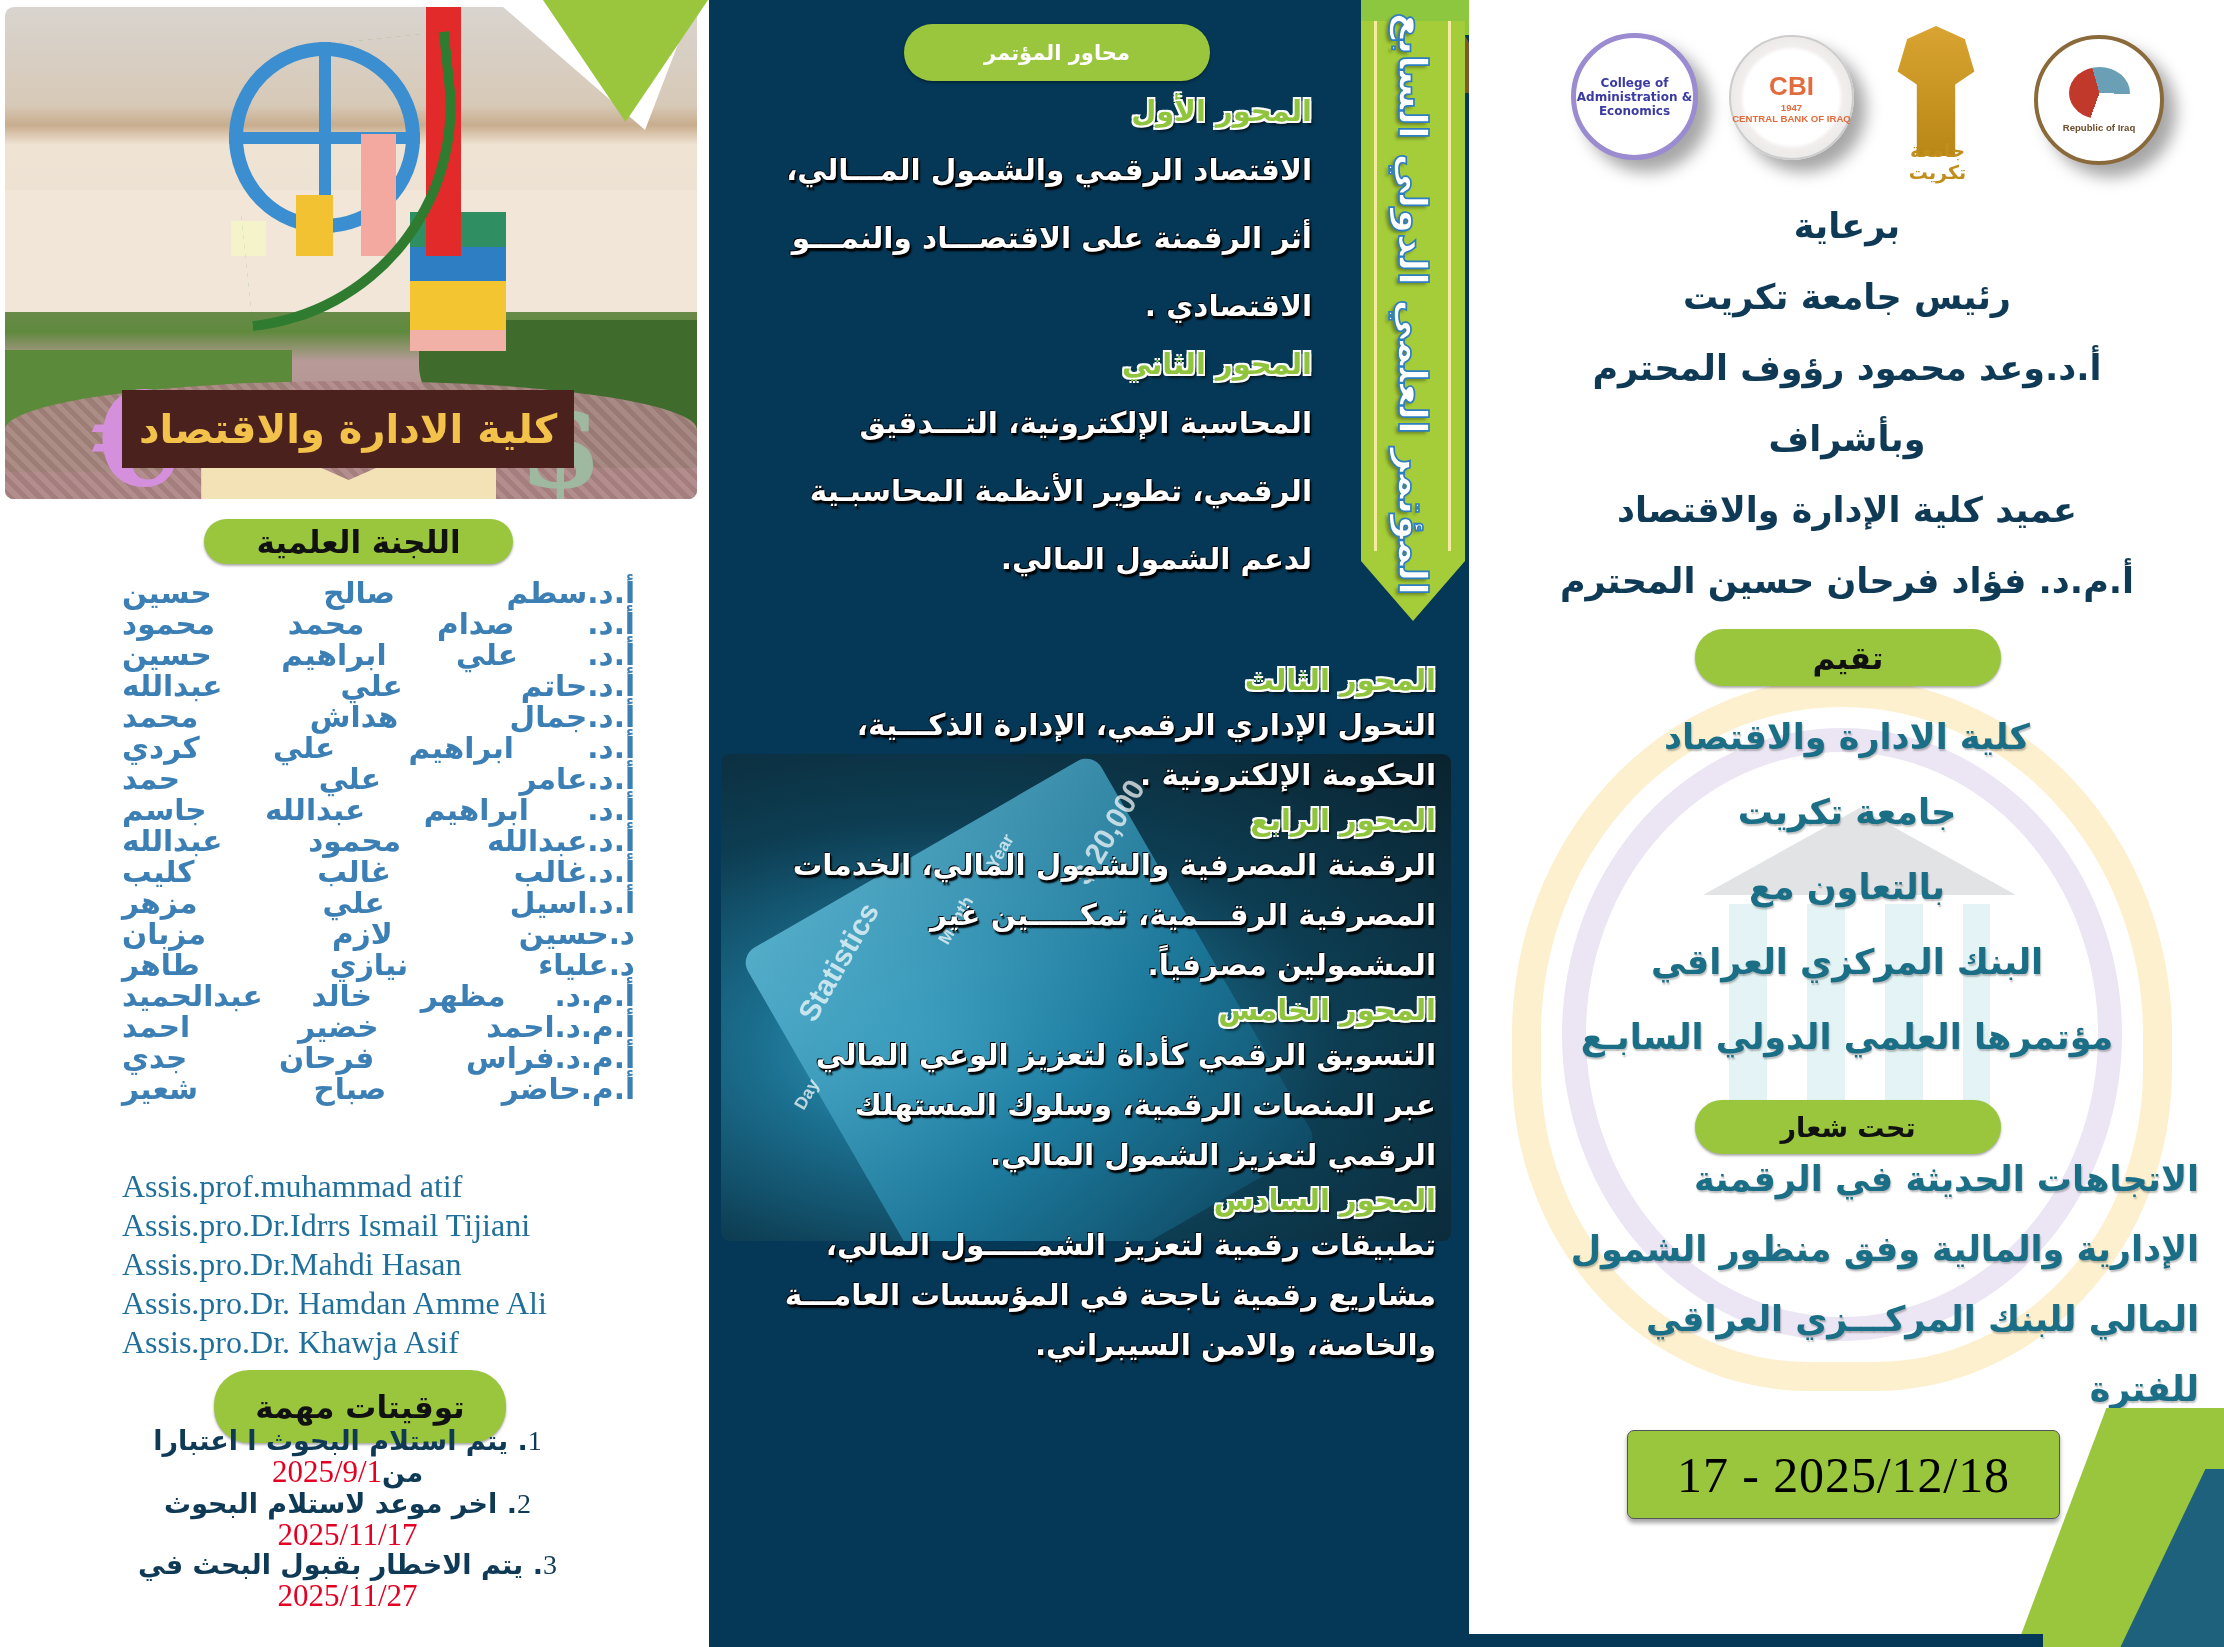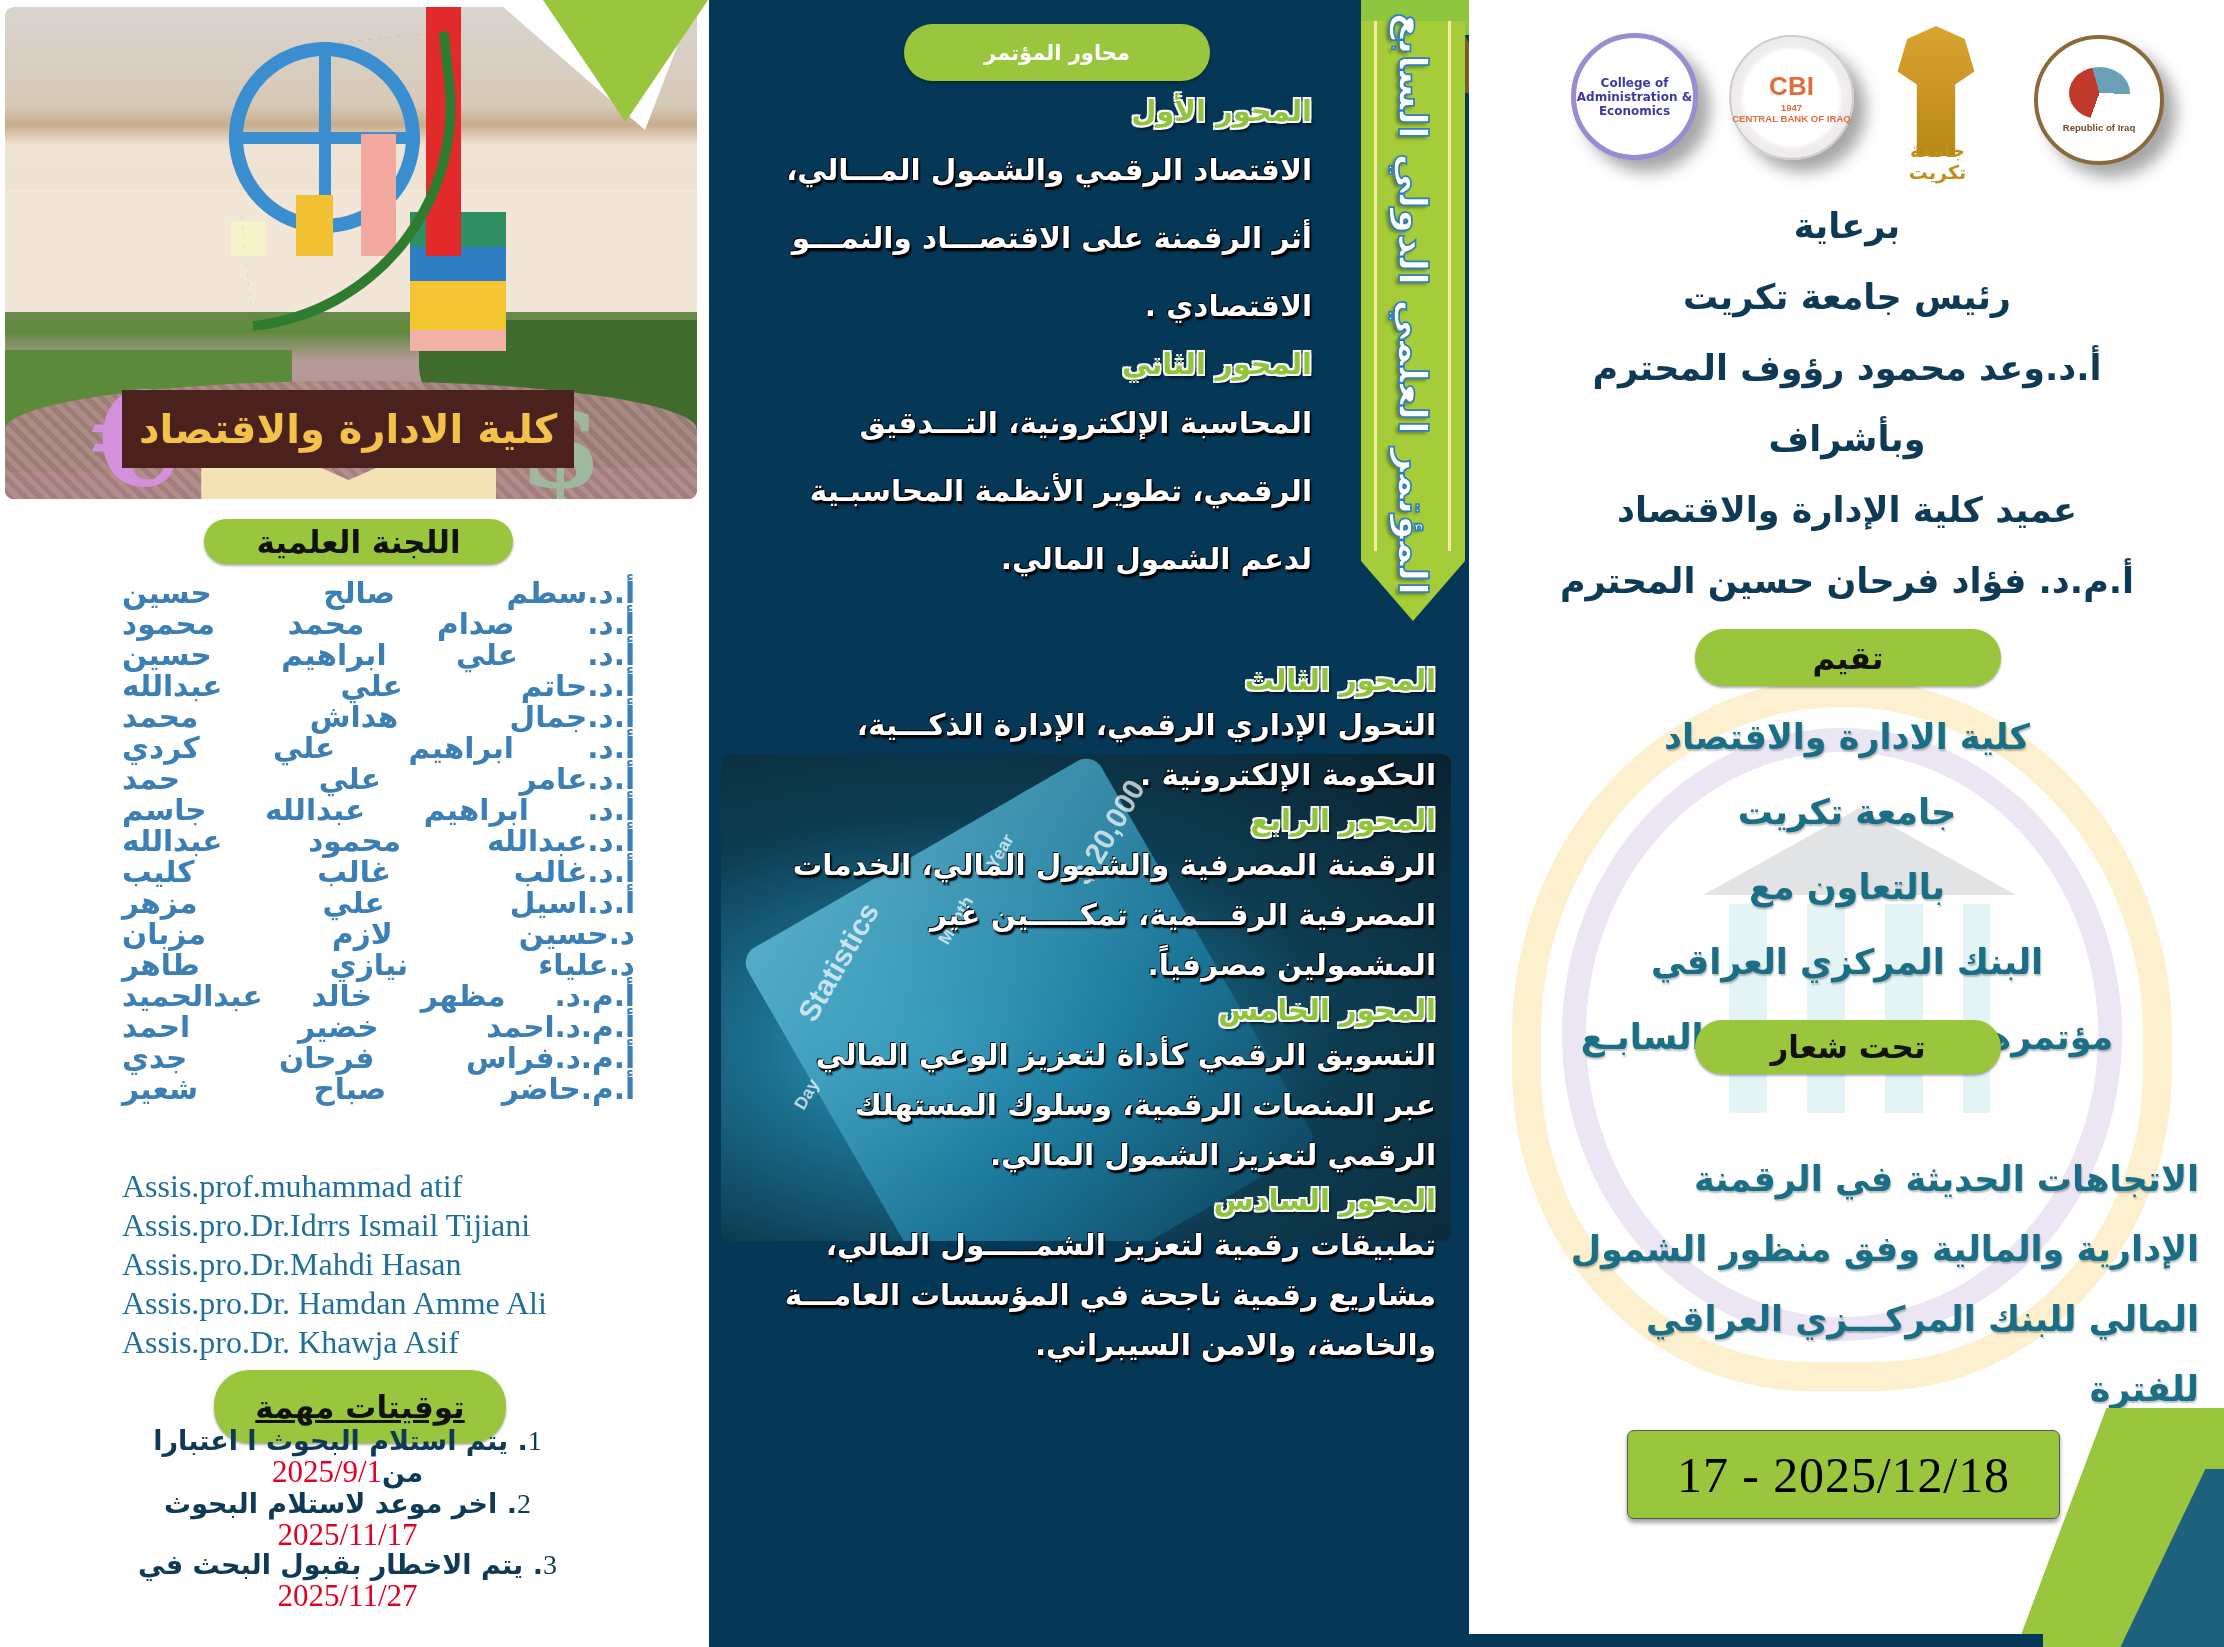--- a/index.html
+++ b/index.html
@@ -37,21 +37,21 @@
 
   .pill {
     position: absolute; background: #9ac63d; border-radius: 35px; display: flex; align-items: center; justify-content: center;
     font-weight: bold; direction: rtl; box-shadow: 0 1.7px 2.6px rgba(0,0,0,.35);
   }
   #committee-pill { left: 204px; top: 519px; width: 309px; height: 45px; font-size: 31px; color: #111; }
   #committee { position: absolute; left: 122px; top: 578px; width: 513px; direction: rtl; }
   #committee .ar { color: #3b7fb5; font: bold 29.5px "DejaVu Sans", sans-serif; line-height: 31px; text-align: justify; text-align-last: justify; white-space: nowrap; }
   #committee-en { position: absolute; left: 122px; top: 1167px; width: 521px; }
   #committee-en .en { color: #1f6f9a; font: 32px "Liberation Serif", serif; line-height: 39px; }
-  #dates-pill { left: 214px; top: 1370px; width: 292px; height: 73px; font-size: 31px; color: #111; text-decoration: underline; }
+  #dates-pill { left: 214px; top: 1370px; width: 292px; height: 73px; font-size: 31px; color: #111; }
   #dates { position: absolute; left: 104px; top: 1425px; width: 487px; text-align: center; }
   #dates .item { color: #0f3a56; font: bold 27px "DejaVu Sans", sans-serif; direction: rtl; line-height: 29.5px; }
   #dates .item .num { font: 28px "Liberation Serif", serif; font-weight: normal; }
   #dates .date { color: #e40022; font: 31px "Liberation Serif", serif; line-height: 29.5px; }
 
   
   #middle { position: absolute; left: 709px; top: 0; width: 760px; height: 1648px; background: #053756; }
   #mid-photo { position: absolute; left: 721px; top: 754px; width: 730px; height: 487px; border-radius: 8.7px; overflow: hidden;
     background: radial-gradient(ellipse at 30% 60%, #3aa6c9 0%, #1b6f8f 25%, #0d3d52 55%, #0a222e 100%); }
   #mid-photo .screen { position: absolute; left: 104px; top: 70px; width: 408px; height: 452px; background: linear-gradient(160deg, #63c0dc, #1e7fa3 60%, #0f4e6a); transform: rotate(-30deg); opacity: .8; border-radius: 17.4px; }
@@ -89,21 +89,21 @@
   #logo-ministry { left: 2034px; top: 35px; width: 130px; height: 130px; background: #fff; border: 4.3px solid #8a6a3a; color: #6d4d2b; font: bold 9.6px "Liberation Sans", sans-serif; flex-direction: column; }
   #logo-ministry .emb { width: 61px; height: 52px; background: conic-gradient(from 200deg, #c0392b 0 40%, #6a9fb5 40% 70%, transparent 70%); border-radius: 50%; margin-bottom: 3.5px; }
 
   #patron { position: absolute; left: 1495px; top: 191px; width: 704px; text-align: center; direction: rtl; color: #0f3a56; font: bold 35px "DejaVu Sans", sans-serif; }
   #patron .ln { height: 71px; line-height: 71px; }
 
   #org-pill { left: 1695px; top: 629px; width: 306px; height: 57px; font-size: 31px; color: #111; border-radius: 29.5px; }
   #org { position: absolute; left: 1495px; top: 702px; width: 704px; text-align: center; direction: rtl; color: #1a6e86; font: bold 35px "DejaVu Sans", sans-serif; }
   #org .ln { height: 75px; line-height: 71px; text-shadow: 0.9px 1.7px 1.7px rgba(0,0,0,.25); }
 
-  #slogan-pill { left: 1695px; top: 1020px; width: 306px; height: 54px; font-size: 31px; color: #111; border-radius: 29.5px; }
+  #slogan-pill { left: 1695px; top: 1100px; width: 306px; height: 54px; font-size: 27px; color: #111; border-radius: 29.5px; }
   #slogan { position: absolute; left: 1495px; top: 1144px; width: 704px; text-align: right; direction: rtl; color: #1a6e86; font: bold 35px "DejaVu Sans", sans-serif; }
   #slogan .ln { height: 70px; line-height: 70px; text-shadow: 0.9px 1.7px 1.7px rgba(0,0,0,.25); }
 
   #date-box { position: absolute; left: 1627px; top: 1430px; width: 433px; height: 89px; background: #9ac63d; border: 1.7px solid #555; border-radius: 7px; display: flex; align-items: center; justify-content: center;
     color: #000; font: 50px "Liberation Serif", serif; box-shadow: 0 3.5px 4.3px rgba(0,0,0,.35); letter-spacing: 0.9px; }
 
   #stripe-green { position: absolute; left: 2016px; top: 1408px; width: 226px; height: 240px; background: #9ac63d; clip-path: polygon(40% 0, 100% 0, 100% 100%, 0 100%); }
   #stripe-teal { position: absolute; left: 2120px; top: 1469px; width: 122px; height: 179px; background: #1d617c; clip-path: polygon(70% 0, 100% 0, 100% 100%, 0 100%); }
   #bottom-bar { position: absolute; left: 1469px; top: 1634px; width: 574px; height: 14px; background: #053756; }
 </style>

